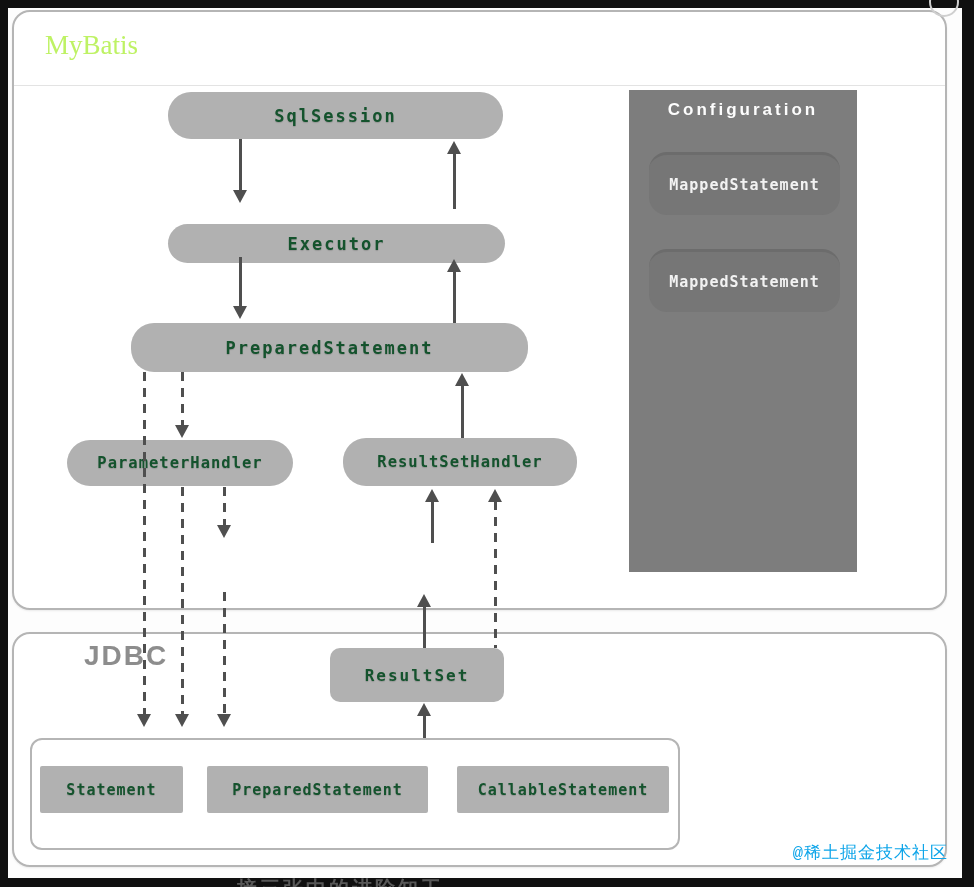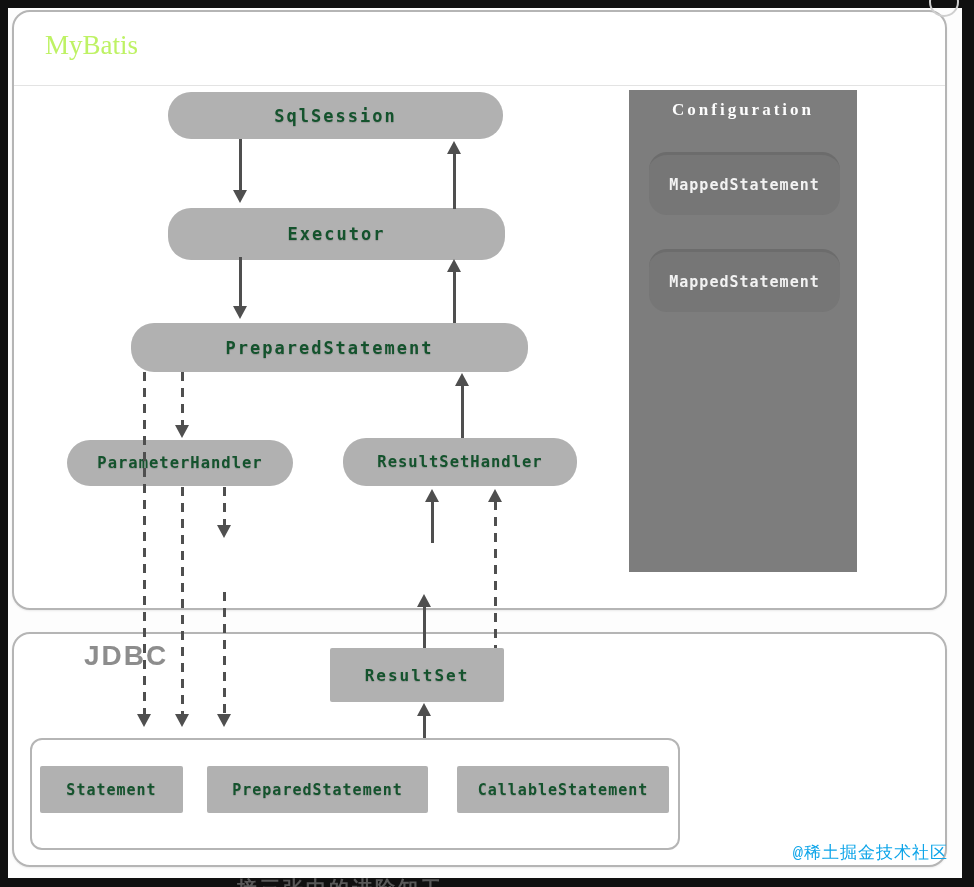--- a/index.html
+++ b/index.html
@@ -16,34 +16,34 @@
                  font-size:27px;color:#bef264;z-index:2;}
   .divider{position:absolute;left:14px;top:85px;width:931px;height:1px;background:#e3e3e3;z-index:1;}
   .jdbc-title{position:absolute;left:84px;top:640px;font-size:28px;font-weight:bold;color:#8d8d8d;
               letter-spacing:2px;z-index:2;}
   .node{position:absolute;background:#b1b1b1;color:#14532d;z-index:2;
         font-family:"DejaVu Sans Mono",monospace;font-weight:bold;
         display:flex;align-items:center;justify-content:center;
         font-size:17px;letter-spacing:2px;text-shadow:0 1px 1px rgba(0,0,0,0.15);}
   .round{border-radius:23px;}
   .sqlsession{left:168px;top:92px;width:335px;height:47px;}
-  .executor{left:168px;top:208px;width:337px;height:52px;}
+  .executor{left:168px;top:224px;width:337px;height:39px;}
   .stmt-handler{left:131px;top:323px;width:397px;height:49px;}
   .param-handler{left:67px;top:440px;width:226px;height:46px;font-size:15.5px;letter-spacing:1px;}
   .rs-handler{left:343px;top:438px;width:234px;height:48px;font-size:15.5px;letter-spacing:1px;}
   .type-handler{left:152px;top:543px;width:336px;height:50px;}
   .config-panel{position:absolute;left:629px;top:90px;width:228px;height:482px;background:#7d7d7d;z-index:2;}
   .config-title{position:absolute;left:0;top:10px;width:100%;text-align:center;color:#fdfdfd;
-                font-family:Liberation Serif, serif;font-weight:bold;font-size:17px;letter-spacing:3px;}
+                font-family:Liberation Sans, sans-serif;font-weight:bold;font-size:17px;letter-spacing:3px;}
   .mapped{position:absolute;left:20px;width:191px;background:#767676;border-radius:18px;
           border-top:3px solid #6c6c6c;color:#f2f2f2;display:flex;align-items:center;justify-content:center;
           font-family:"DejaVu Sans Mono",monospace;font-weight:bold;font-size:15px;letter-spacing:1px;}
   .mapped-1{top:62px;height:60px;}
   .mapped-2{top:159px;height:60px;}
-  .resultset{left:330px;top:648px;width:174px;height:54px;border-radius:2px;font-size:16px;}
+  .resultset{left:330px;top:648px;width:174px;height:54px;border-radius:10px;font-size:16px;}
   .jdbc-stmt{top:766px;height:47px;border-radius:2px;font-size:15px;letter-spacing:1px;}
   .statement{left:40px;width:143px;}
   .prepared{left:207px;width:221px;}
   .callable{left:457px;width:212px;}
   .vline{position:absolute;width:3px;background:#4f4f4f;z-index:5;}
   .vdash{position:absolute;width:3px;z-index:5;
          background:repeating-linear-gradient(to bottom,#4f4f4f 0 9px,transparent 9px 16px);}
   .head-down{position:absolute;width:0;height:0;z-index:5;
              border-left:7px solid transparent;border-right:7px solid transparent;border-top:13px solid #4f4f4f;}
   .head-up{position:absolute;width:0;height:0;z-index:5;

